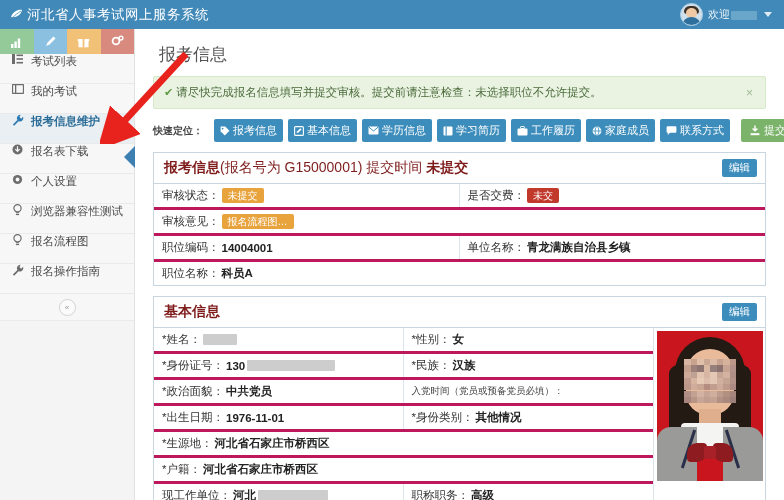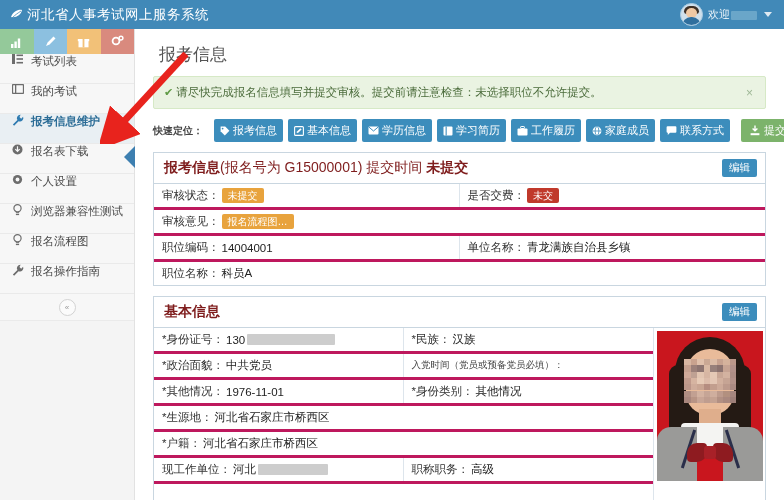--- a/index.html
+++ b/index.html
@@ -126,21 +126,21 @@
   .row{display:flex;width:100%;border-bottom:3px solid #be185d;box-sizing:border-box;}
   .row:last-child{border-bottom:none;}
   .cell{
     padding:4px 8px;font-size:11.5px;box-sizing:border-box;display:flex;
     align-items:center;gap:2px;min-height:19px;
   }
   .cell.half{width:50%;border-right:1px solid #dde5ec;}
   .cell.half2{width:50%;}
   .cell.full{width:100%;}
   .lbl{color:#333;}
-  .val{font-weight:normal;color:#222;}
+  .val{font-weight:bold;color:#222;}
   .badge{
     display:inline-block;font-size:10px;color:#fff;padding:1px 6px;border-radius:2px;
     line-height:13px;
   }
   .badge-orange{background:#e8a33d;}
   .badge-red{background:#c0392b;}
   .mask{
     display:inline-block;height:11px;background:#cdcdcd;border-radius:1px;
     vertical-align:middle;
   }
@@ -450,20 +450,30 @@
       </div>
 
       <div class="panel">
         <div class="panel-head">
           <span class="panel-title">基本信息</span>
           <button class="edit-btn">编辑</button>
         </div>
         <div class="basic-body">
           <div class="basic-rows">
 
+            <div class="row">
+              <div class="cell half">
+                <span class="lbl">*姓名：</span>
+                <span class="mask" style="width:34px"></span>
+              </div>
+              <div class="cell half2">
+                <span class="lbl">*性别：</span>
+                <span class="val">女</span>
+              </div>
+            </div>
 
             <div class="row">
               <div class="cell half">
                 <span class="lbl">*身份证号：</span>
                 <span class="val">130</span>
                 <span class="mask" style="width:88px"></span>
               </div>
               <div class="cell half2">
                 <span class="lbl">*民族：</span>
                 <span class="val">汉族</span>
@@ -475,21 +485,21 @@
                 <span class="lbl">*政治面貌：</span>
                 <span class="val">中共党员</span>
               </div>
               <div class="cell half2">
                 <span class="lbl small-note">入党时间（党员或预备党员必填）：</span>
               </div>
             </div>
 
             <div class="row">
               <div class="cell half">
-                <span class="lbl">*其他情况：</span>
+                <span class="lbl">*出生日期：</span>
                 <span class="val">1976-11-01</span>
               </div>
               <div class="cell half2">
                 <span class="lbl">*身份类别：</span>
                 <span class="val">其他情况</span>
               </div>
             </div>
 
             <div class="row">
               <div class="cell full">

